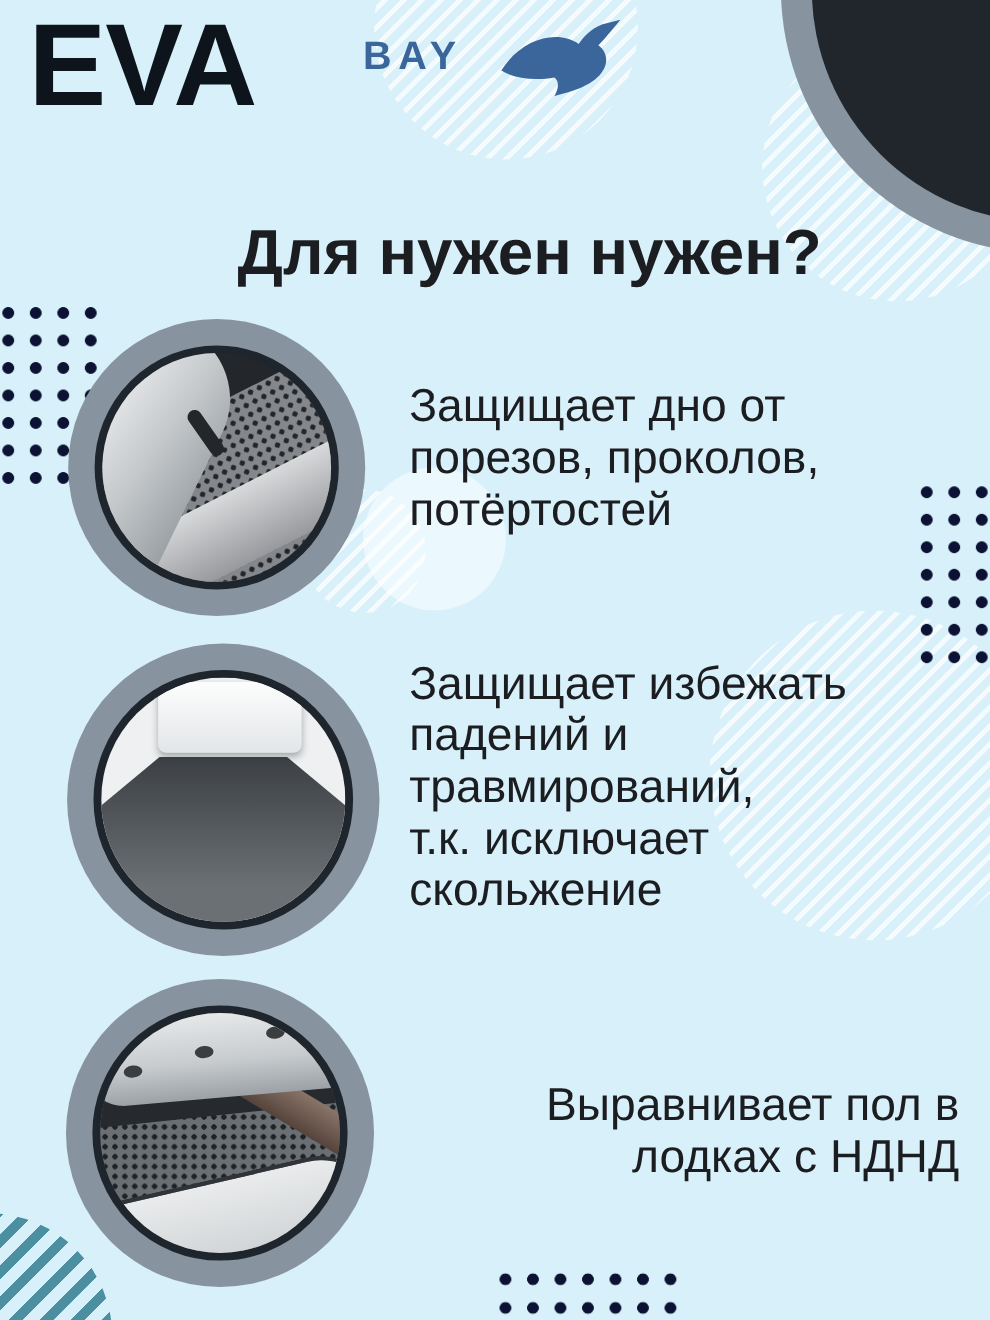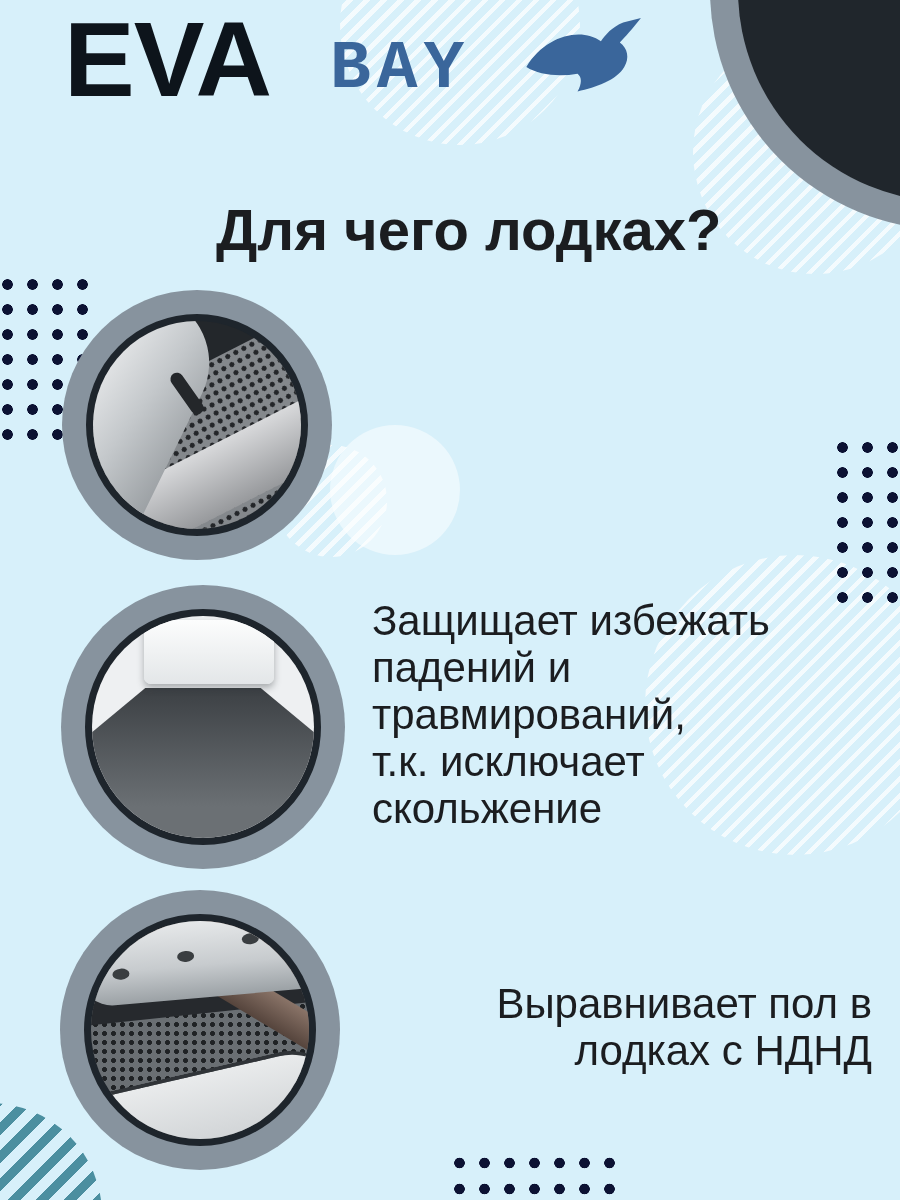--- a/index.html
+++ b/index.html
@@ -34,26 +34,26 @@
   .dots {
     background-image:radial-gradient(circle, var(--c-dot_navy,#0c1233) 5px, transparent 5.6px);
     background-size:25px 25px;
   }
   #dots-left   { left:-5px;  top:272px;  width:102px; height:176px; }
   #dots-right  { left:830px; top:435px;  width:76px;  height:176px; }
   #dots-bottom { left:447px; top:1150px; width:176px; height:53px; background-size:25px 26px; }
 
   
   .title-eva    { left:26px; top:6px;  font-size:106px; font-weight:bold; line-height:1.0;
-                  color:var(--c-title_black,#0d141b); letter-spacing:-1px;margin-left:38px; }
+                  color:var(--c-title_black,#0d141b); letter-spacing:-1px; }
   .title-kovrik { left:30px; top:96px; font-size:66px; font-weight:bold; line-height:1.0;
                   color:var(--c-accent_navy,#1a2c52); letter-spacing:1px; }
   .brand { left:330px; top:18px; display:flex; align-items:flex-start; }
-  .brand-text { position:static; font-size:68px; font-weight:bold; letter-spacing:6px;
-                color:var(--c-brand_blue,#3a669b); padding-top:12px;font-family:Liberation Mono, monospace; }
+  .brand-text { position:static; font-size:36px; font-weight:bold; letter-spacing:6px;
+                color:var(--c-brand_blue,#3a669b); padding-top:12px; }
   .brand-bird { position:static; width:112px; height:84px; margin-left:-8px; }
   .brand-bird svg { display:block; width:100%; height:100%; }
 
   .heading { left:216px; top:196px; font-size:58px; font-weight:bold;
              color:var(--c-text_dark,#1b1d20); }
 
   
   .feature-text { left:372px; width:500px; font-size:42px; line-height:47px;
                   color:var(--c-text_dark,#1b1d20); white-space:pre-line; }
   #feature-text-1 { top:345px; }
@@ -131,30 +131,33 @@
     <span class="brand-text">BAY</span>
     <span class="brand-bird">
       <svg viewBox="0 0 110 80" xmlns="http://www.w3.org/2000/svg">
         <path fill="#3a669b" d="M3 44 C20 16 52 8 70 21 C74 15 80 8 90 4 L106 0
                  C98 10 92 17 87 22 C94 27 96 36 91 44 C84 56 66 62 49 66
                  C53 59 53 53 49 50 C32 53 14 51 3 44 Z"></path>
       </svg>
     </span>
   </div>
 
-  <div class="heading">Для чего лодках?</div>
+  <div class="heading">Для нужен нужен?</div>
 
   <div class="badge" id="badge-1">
     <div class="photo">
       <div class="p1-mat eva-dots"></div>
       <div class="p1-bench"></div>
       <div class="p1-tube"></div>
       <div class="p1-handle"></div>
     </div>
   </div>
+  <div class="feature-text" id="feature-text-1">Защищает дно от
+порезов, проколов,
+потёртостей</div>
 
   <div class="badge" id="badge-2">
     <div class="photo">
       <div class="p2-base"></div>
       <div class="p2-mat eva-dots"></div>
       <div class="p2-seat"></div>
     </div>
   </div>
   <div class="feature-text" id="feature-text-2">Защищает избежать
 падений и

